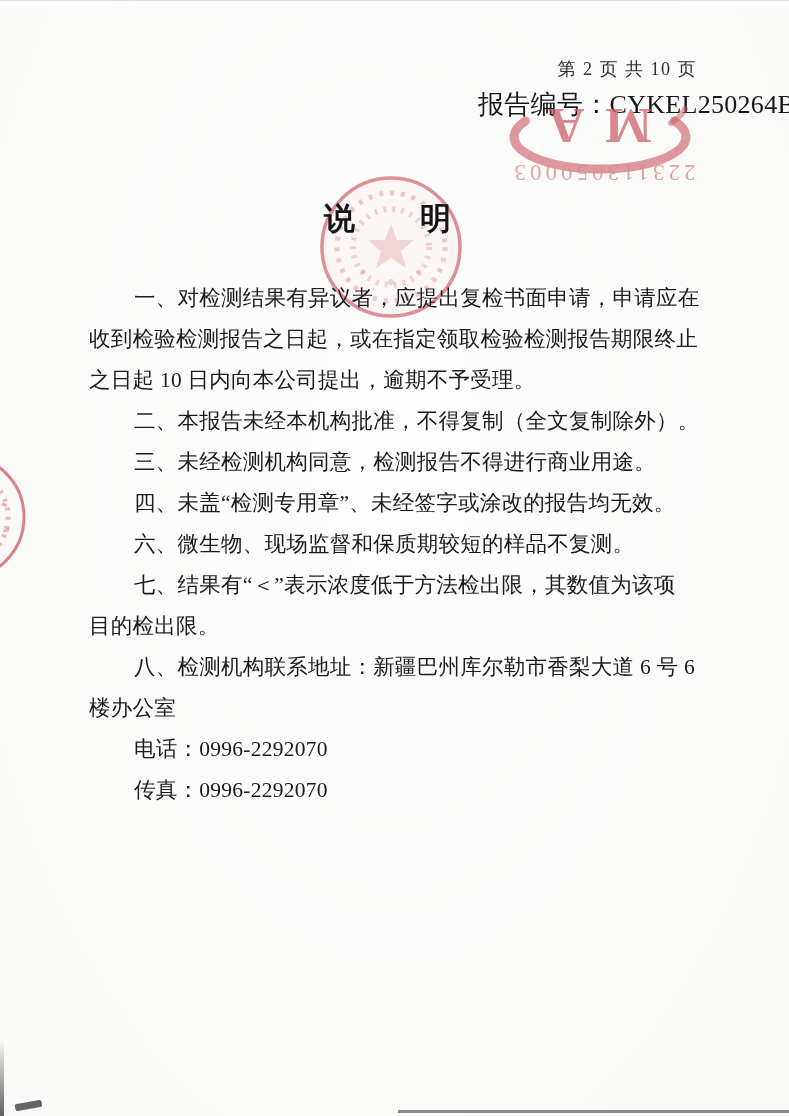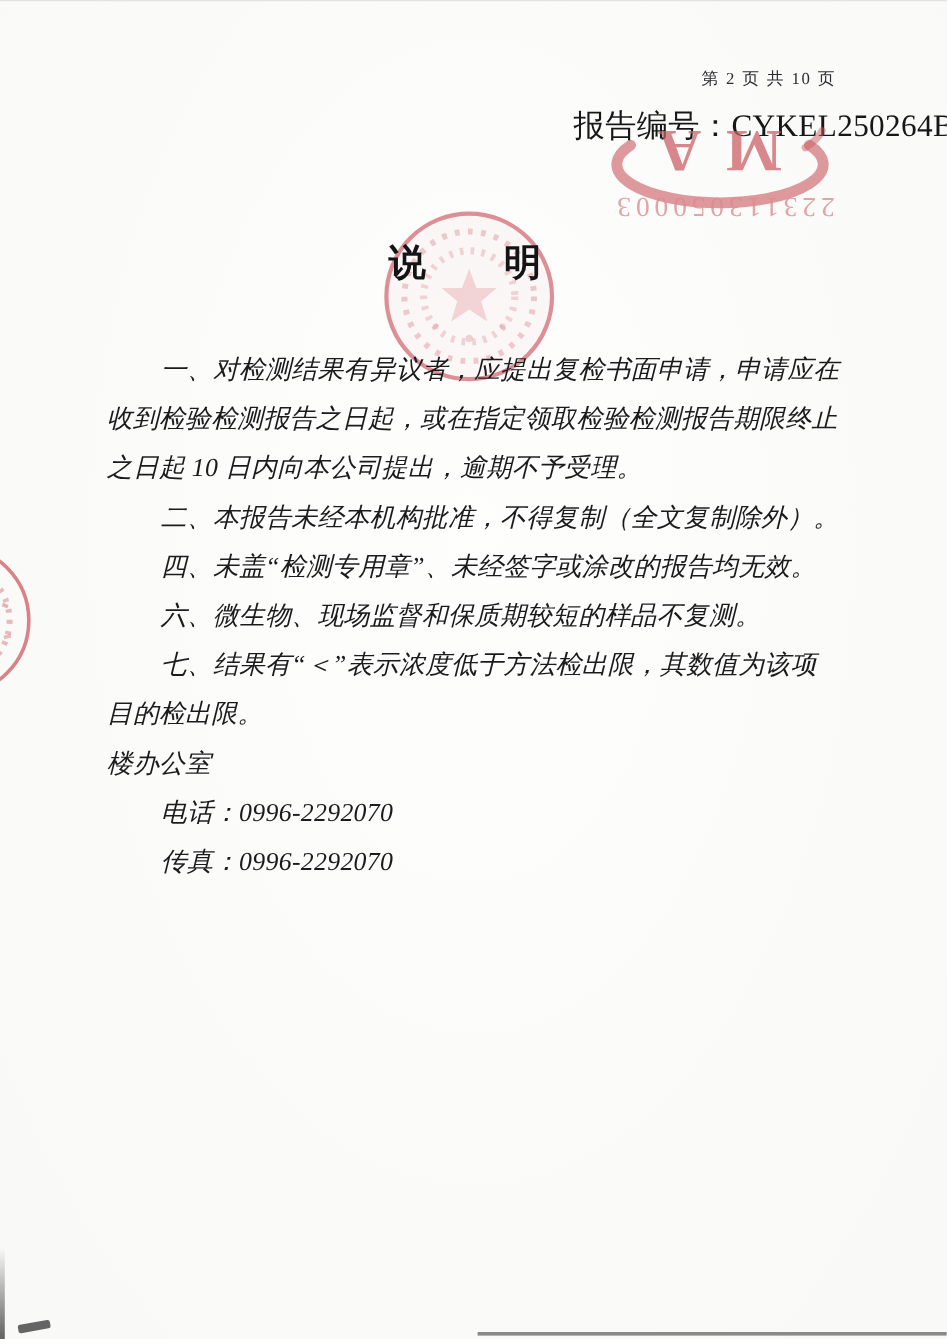--- a/index.html
+++ b/index.html
@@ -8,38 +8,38 @@
     background:#fcfcfb;
     font-family:"Liberation Serif","DejaVu Serif",serif;
     color:#1c1c1e;
   }
   .page{position:absolute;inset:0;
     background:
       radial-gradient(ellipse at 50% 40%, rgba(255,255,255,.6) 0%, rgba(240,240,238,.25) 85%),
       #fcfcfb;}
   .top-hairline{position:absolute;left:0;top:0;width:789px;height:1px;background:#dcdcdc;opacity:.8;}
   .page-indicator{position:absolute;left:0;top:57px;width:697px;text-align:right;
-    font-size:14px;letter-spacing:1.5px;color:#2c2c33;}
+    font-size:18px;letter-spacing:1.5px;color:#2c2c33;}
   .report-no{position:absolute;left:478px;top:87px;font-size:26px;letter-spacing:.3px;color:#17171a;white-space:nowrap;}
   
   .ma-stamp{position:absolute;left:503px;top:99px;width:200px;height:98px;filter:blur(.35px);}
   .ma-stamp svg{position:absolute;left:0;top:0;}
   .ma-letters{position:absolute;left:17px;top:4px;width:160px;text-align:center;
     transform:rotate(180deg);font-size:50px;font-weight:bold;line-height:46px;
     letter-spacing:20px;text-indent:20px;color:rgba(203,92,98,.72);}
   .ma-number{position:absolute;left:0;top:60px;width:200px;text-align:center;
     transform:rotate(180deg);font-size:23px;letter-spacing:4px;
     color:rgba(219,138,142,.78);}
   
   .seal, .left-seal{position:absolute;filter:blur(.3px);}
   .seal{left:316px;top:172px;}
   .left-seal{left:0;top:445px;}
   .doc-title{position:absolute;left:0;top:198px;width:776px;text-align:center;
     font-size:31px;font-weight:600;letter-spacing:1px;color:#141416;}
-  .body-block{position:absolute;left:89px;top:288px;width:635px;font-style:italic;}
+  .body-block{position:absolute;left:89px;top:278px;width:635px;}
   .ln{height:41px;line-height:41px;font-size:21.5px;letter-spacing:.25px;white-space:nowrap;color:#1b1b1d;}
   .ind{padding-left:45px;}
   
   .bottom-line{position:absolute;left:398px;top:1110px;width:391px;height:3px;background:#8a8a8a;}
   .corner-mark{position:absolute;left:15px;top:1102px;width:27px;height:7px;background:#4a4a4a;
     transform:rotate(-10deg);border-radius:2px;opacity:.85;}
   .left-edge-shadow{position:absolute;left:0;top:1040px;width:4px;height:76px;
     background:linear-gradient(to bottom, rgba(120,120,120,0), rgba(70,70,70,.85));}
 </style>
 </head>
@@ -80,24 +80,26 @@
     <rect x="3" y="84" width="6" height="3" fill="rgba(205,90,96,0.4)" transform="rotate(-15 6 85)"></rect>
   </svg>
 
   <div class="doc-title">说　　明</div>
 
   <div class="body-block">
     <div class="ln ind">一、对检测结果有异议者，应提出复检书面申请，申请应在</div>
     <div class="ln">收到检验检测报告之日起，或在指定领取检验检测报告期限终止</div>
     <div class="ln">之日起 10 日内向本公司提出，逾期不予受理。</div>
     <div class="ln ind">二、本报告未经本机构批准，不得复制（全文复制除外）。</div>
+    <div class="ln ind">三、未经检测机构同意，检测报告不得进行商业用途。</div>
     <div class="ln ind">四、未盖“检测专用章”、未经签字或涂改的报告均无效。</div>
     <div class="ln ind">六、微生物、现场监督和保质期较短的样品不复测。</div>
     <div class="ln ind">七、结果有“＜”表示浓度低于方法检出限，其数值为该项</div>
     <div class="ln">目的检出限。</div>
+    <div class="ln ind">八、检测机构联系地址：新疆巴州库尔勒市香梨大道 6 号 6</div>
     <div class="ln">楼办公室</div>
     <div class="ln ind">电话：0996-2292070</div>
     <div class="ln ind">传真：0996-2292070</div>
   </div>
 
   <div class="bottom-line"></div>
   <div class="corner-mark"></div>
   <div class="left-edge-shadow"></div>
 
 </div>

